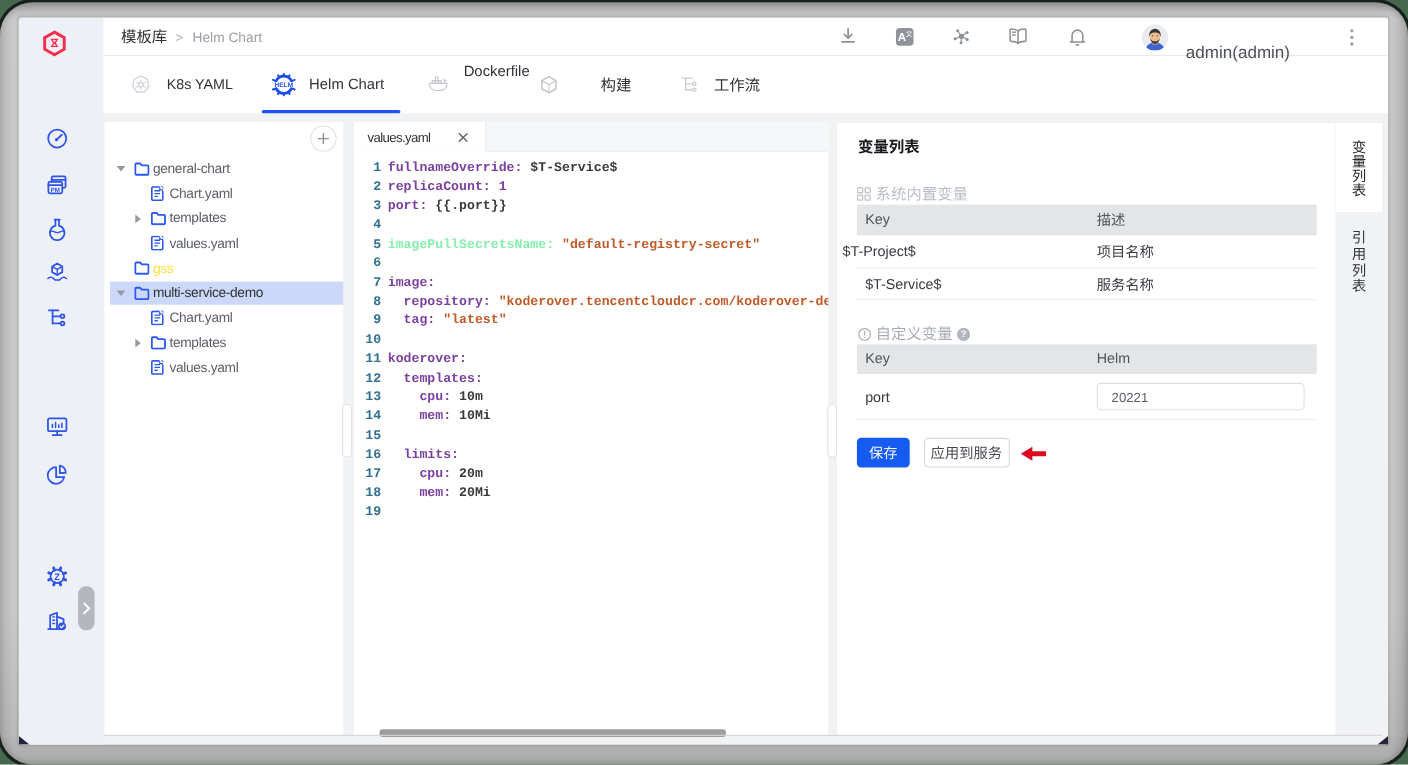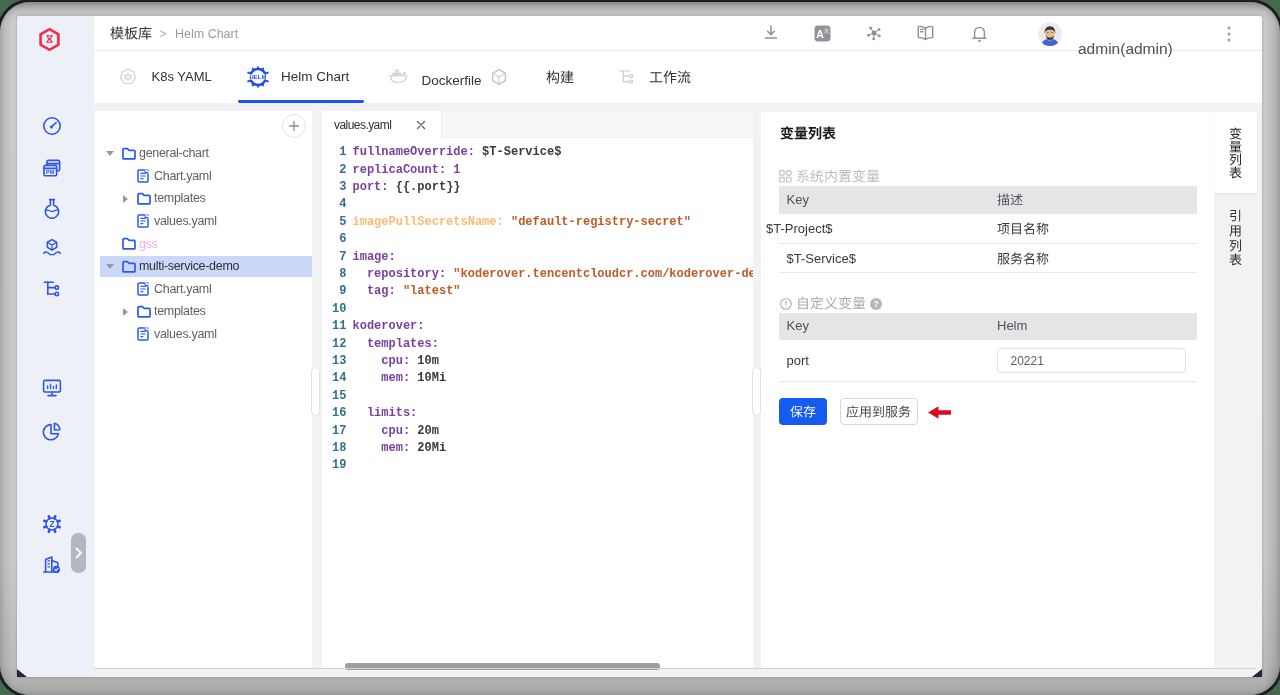--- a/index.html
+++ b/index.html
@@ -88,21 +88,21 @@
       </g>
       <rect x="0.5" y="8.7" width="21" height="4.6" fill="#fff"></rect>
       <text x="11" y="12.85" text-anchor="middle" font-family="Liberation Sans" font-size="5.9" font-weight="bold" fill="#1b4ded" letter-spacing="0.1">HELM</text>
     </svg>
     <div style="position:absolute;left:281.0px;top:66.9px;font:400 13.5px 'Liberation Sans',sans-serif;letter-spacing:0.0px;color:#2f3236;line-height:20.2px;white-space:pre">Helm Chart</div>
     <svg class="abs" style="left:389px;top:68px" width="19" height="17" viewBox="0 0 19 17" fill="none" stroke="#c6c9ce" stroke-width="1.1">
       <path d="M1.3 7.8h16.2c-.2 3.6-2.7 6.5-7.3 6.5H7.6c-3.6 0-6-2.7-6.3-6.5z"></path>
       <path d="M3.9 7.6V5.2h2.3v2.4M6.8 7.6V5.2h2.3v2.4M9.7 7.6V5.2H12v2.4M6.8 4.6V2.2h2.3v2.4"></path>
       <path d="M14.6 7.2c.6-.9.7-1.9.3-2.8.9.2 1.5.7 1.8 1.4"></path>
     </svg>
-    <div style="position:absolute;left:421.5px;top:71px;font:400 13.5px 'Liberation Sans',sans-serif;letter-spacing:0.0px;color:#2f3236;line-height:20.2px;white-space:pre">Dockerfile</div>
+    <div style="position:absolute;left:421.5px;top:55px;font:400 13.5px 'Liberation Sans',sans-serif;letter-spacing:0.0px;color:#2f3236;line-height:20.2px;white-space:pre">Dockerfile</div>
     <svg class="abs" style="left:490px;top:68px" width="18" height="18" viewBox="0 0 18 18" fill="none" stroke="#c2c5ca" stroke-width="1.4" stroke-linejoin="round">
       <path d="M9 1.6l6.4 3.7v7.4L9 16.4l-6.4-3.7V5.3z"></path>
       <path d="M9 9l6.2-3.6M9 9L2.8 5.4M9 9v7.2" stroke-width="1"></path>
     </svg>
     <div style="position:absolute;left:545.5px;top:69.9px;line-height:0"><svg width="28.0" height="19.6" viewBox="0 0 28.0 19.6" style="overflow:visible">
         <path transform="translate(0.00,12.32) scale(0.014000,-0.014000)" d="M516 840C484 705 429 572 357 487C375 477 405 453 419 441C453 486 486 543 514 606H862C849 196 834 43 804 8C794 -5 784 -8 766 -7C745 -7 697 -7 644 -2C656 -24 665 -56 667 -77C716 -80 766 -81 797 -77C829 -73 851 -65 871 -37C908 12 922 167 937 637C937 647 938 676 938 676H543C561 723 577 773 590 824ZM632 376C649 340 667 298 682 258L505 227C550 310 594 415 626 517L554 538C527 423 471 297 454 265C437 232 423 208 407 205C415 187 427 152 430 138C449 149 480 157 703 202C712 175 719 150 724 130L784 155C768 216 726 319 687 396ZM199 840V647H50V577H192C160 440 97 281 32 197C46 179 64 146 72 124C119 191 165 300 199 413V-79H271V438C300 387 332 326 347 293L394 348C376 378 297 499 271 530V577H387V647H271V840Z" fill="#303133"></path>
         <path transform="translate(14.00,12.32) scale(0.014000,-0.014000)" d="M394 755V695H581V620H330V561H581V483H387V422H581V345H379V288H581V209H337V149H581V49H652V149H937V209H652V288H899V345H652V422H876V561H945V620H876V755H652V840H581V755ZM652 561H809V483H652ZM652 620V695H809V620ZM97 393C97 404 120 417 135 425H258C246 336 226 259 200 193C173 233 151 283 134 343L78 322C102 241 132 177 169 126C134 60 89 8 37 -30C53 -40 81 -66 92 -80C140 -43 183 7 218 70C323 -30 469 -55 653 -55H933C937 -35 951 -2 962 14C911 13 694 13 654 13C485 13 347 35 249 132C290 225 319 342 334 483L292 493L278 492H192C242 567 293 661 338 758L290 789L266 778H64V711H237C197 622 147 540 129 515C109 483 84 458 66 454C76 439 91 408 97 393Z" fill="#303133"></path>
       </svg></div>
     <svg class="abs" style="left:618px;top:68px" width="17" height="17" viewBox="0 0 17 17" fill="none" stroke="#caccd1" stroke-width="1.2" stroke-linecap="round">
       <path d="M2 3h9.5"></path>
@@ -204,21 +204,21 @@
     <svg class="abs" style="left:137px;top:214.3px" width="12" height="14" viewBox="0 0 12 14" fill="none" stroke="#2b59f0" stroke-width="1.5" stroke-linejoin="round">
       <rect x="1" y="1" width="10" height="12" rx="1"></rect>
       <path d="M3.4 4.4h5.2M3.4 7h5.2M3.4 9.6h3" stroke-width="1.2"></path>
       <path d="M8.2 0.6l4 3.6" stroke="#fff" stroke-width="1.8"></path>
       <path d="M8.2 1.2v2.4h3" stroke-width="1.1"></path>
     </svg>
     <div style="position:absolute;left:154.0px;top:211.9px;font:400 12.5px 'Liberation Sans',sans-serif;letter-spacing:-0.3px;color:#5c5f66;line-height:18.8px;white-space:pre">values.yaml</div>
     <svg class="abs" style="left:121.5px;top:237.4px" width="14" height="13" viewBox="0 0 14 13" fill="none" stroke="#2b59f0" stroke-width="1.7" stroke-linejoin="round">
       <path d="M1 2.6c0-.6.4-1 1-1h3.4l1.5 1.7H12c.6 0 1 .4 1 1v6.6c0 .6-.4 1-1 1H2c-.6 0-1-.4-1-1z"></path>
     </svg>
-    <div style="position:absolute;left:139.0px;top:234.5px;font:400 12.5px 'Liberation Sans',sans-serif;letter-spacing:-0.3px;color:#f0abfc;line-height:18.8px;white-space:pre">gss</div>
+    <div style="position:absolute;left:139.0px;top:234.5px;font:400 12.5px 'Liberation Sans',sans-serif;letter-spacing:-0.3px;color:#fde047;line-height:18.8px;white-space:pre">gss</div>
     <div class="abs" style="left:105.5px;top:264.1px;width:0;height:0;border-left:4.2px solid transparent;border-right:4.2px solid transparent;border-top:5.2px solid #969a9f"></div>
     <svg class="abs" style="left:121.5px;top:260.0px" width="14" height="13" viewBox="0 0 14 13" fill="none" stroke="#2b59f0" stroke-width="1.7" stroke-linejoin="round">
       <path d="M1 2.6c0-.6.4-1 1-1h3.4l1.5 1.7H12c.6 0 1 .4 1 1v6.6c0 .6-.4 1-1 1H2c-.6 0-1-.4-1-1z"></path>
     </svg>
     <div style="position:absolute;left:139.0px;top:257.1px;font:400 12.5px 'Liberation Sans',sans-serif;letter-spacing:-0.3px;color:#303133;line-height:18.8px;white-space:pre">multi-service-demo</div>
     <svg class="abs" style="left:137px;top:282.1px" width="12" height="14" viewBox="0 0 12 14" fill="none" stroke="#2b59f0" stroke-width="1.5" stroke-linejoin="round">
       <rect x="1" y="1" width="10" height="12" rx="1"></rect>
       <path d="M3.4 4.4h5.2M3.4 7h5.2M3.4 9.6h3" stroke-width="1.2"></path>
       <path d="M8.2 0.6l4 3.6" stroke="#fff" stroke-width="1.8"></path>
       <path d="M8.2 1.2v2.4h3" stroke-width="1.1"></path>
@@ -259,21 +259,21 @@
 14
 15
 16
 17
 18
 19</pre>
     <pre class="abs" style="left:352.5px;top:144.1px;width:400px;font:700 12px 'Liberation Mono',monospace;letter-spacing:0;line-height:17.4px;color:#3a3a3a;overflow:hidden;font-style:normal"><i style="color:#7b3fa0">fullnameOverride:</i> $T-Service$
 <i style="color:#7b3fa0">replicaCount:</i> <i style="color:#7b3fa0">1</i>
 <i style="color:#7b3fa0">port:</i> {{.port}}
 
-<i style="color:#fdba74">imagePullSecretsName:</i> <i style="color:#c05a28">"default-registry-secret"</i>
+<i style="color:#86efac">imagePullSecretsName:</i> <i style="color:#c05a28">"default-registry-secret"</i>
 
 <i style="color:#7b3fa0">image:</i>
   <i style="color:#7b3fa0">repository:</i> <i style="color:#c05a28">"koderover.tencentcloudcr.com/koderover-demo/xxyyzz"</i>
   <i style="color:#7b3fa0">tag:</i> <i style="color:#c05a28">"latest"</i>
 
 <i style="color:#7b3fa0">koderover:</i>
   <i style="color:#7b3fa0">templates:</i>
     <i style="color:#7b3fa0">cpu:</i> 10m
     <i style="color:#7b3fa0">mem:</i> 10Mi
 

